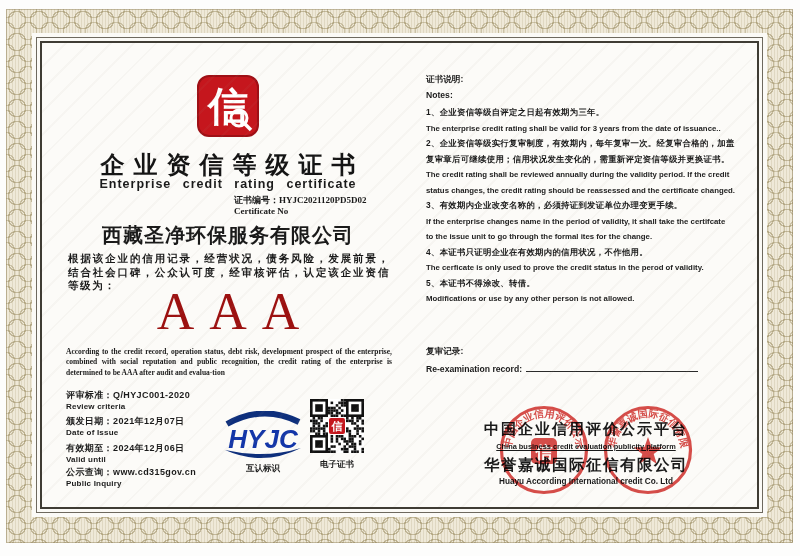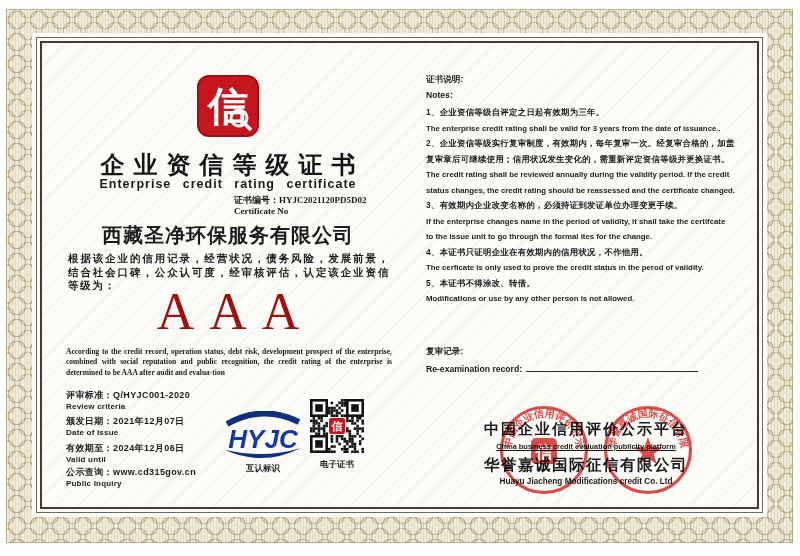--- a/index.html
+++ b/index.html
@@ -290,21 +290,21 @@
 
         <div class="abs reexam-cn">复审记录:</div>
         <div class="abs reexam-row">
           <span>Re-examination record:</span><span class="reexam-line"></span>
         </div>
 
         <div class="issuer">
           <div class="l1">中国企业信用评价公示平台</div>
           <div class="l2">China business credit evaluation publicity platform</div>
           <div class="l3">华誉嘉诚国际征信有限公司</div>
-          <div class="l4">Huayu Jiacheng Modifications credit Co. Ltd</div>
+          <div class="l4">Huayu According International credit Co. Ltd</div>
         </div>
 
         <svg class="seal seal1" viewBox="0 0 92 92">
           <defs>
               <path id="arcL" d="M13 46 a33 33 0 1 1 66 0" fill="none"></path>
             </defs>
           <circle cx="46" cy="46" r="42.5" fill="none" stroke="#d02723" stroke-width="3.2"></circle>
           <text font-size="10" font-weight="bold" fill="#d02723">
             <textPath href="#arcL" startOffset="2">中国企业信用评价公示平台</textPath>
           </text>

